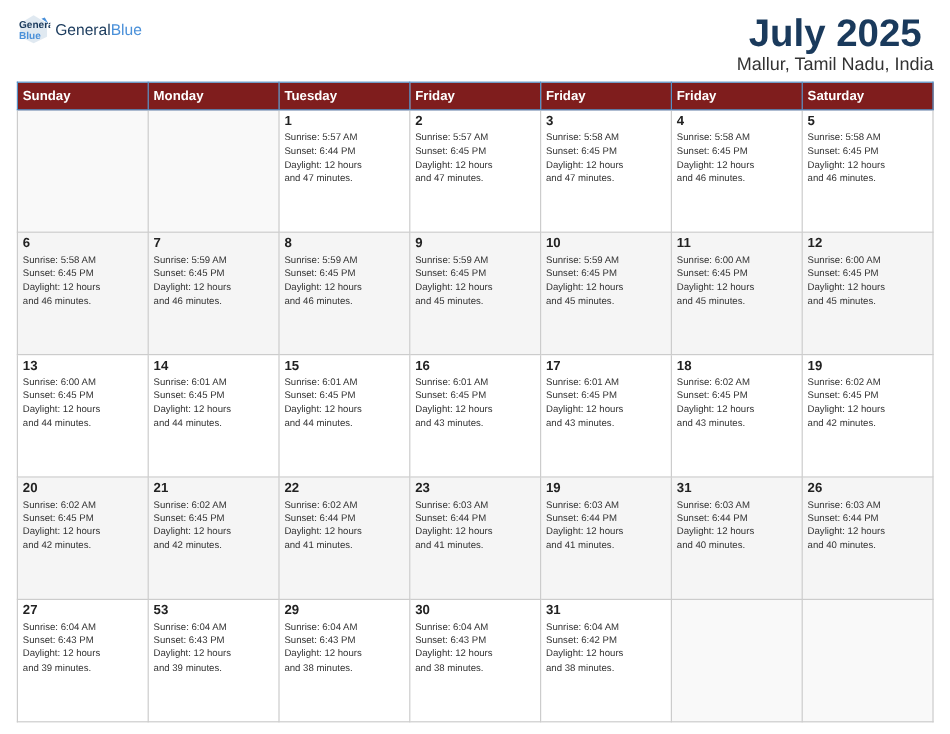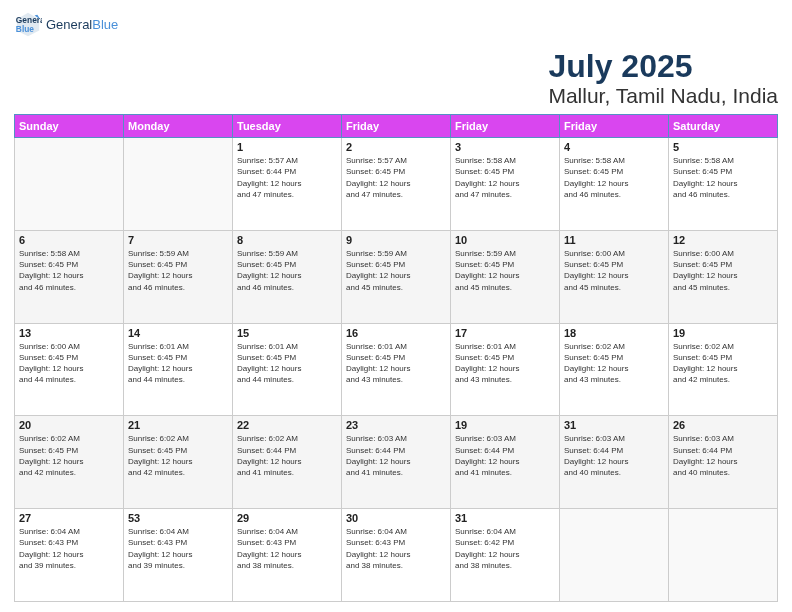--- a/index.html
+++ b/index.html
@@ -27,43 +27,42 @@
     .logo {
       display: flex;
       align-items: center;
       gap: 4px;
     }
     .logo-icon {
       width: 28px;
       height: 28px;
     }
     .title-block {
-      text-align: left;
-      margin-top: 39px;
+      text-align: center;
     }
     .month-title {
       font-size: 32px;
       font-weight: bold;
       color: #1a3a5c;
       line-height: 1.1;
     }
     .location-title {
-      font-size: 21px;
+      font-size: 15px;
       color: #333;
       font-weight: normal;
     }
     .calendar {
       flex: 1;
       border: 1px solid #ccc;
       border-collapse: collapse;
       width: 100%;
       table-layout: fixed;
     }
     .calendar th {
-      background: #d946ef;
+      background: #7f1d1d;
       color: #fff;
       font-size: 11px;
       font-weight: bold;
       padding: 5px 4px;
       text-align: left;
       border: 1px solid #5590c4;
     }
     .calendar td {
       border: 1px solid #ccc;
       vertical-align: top;

